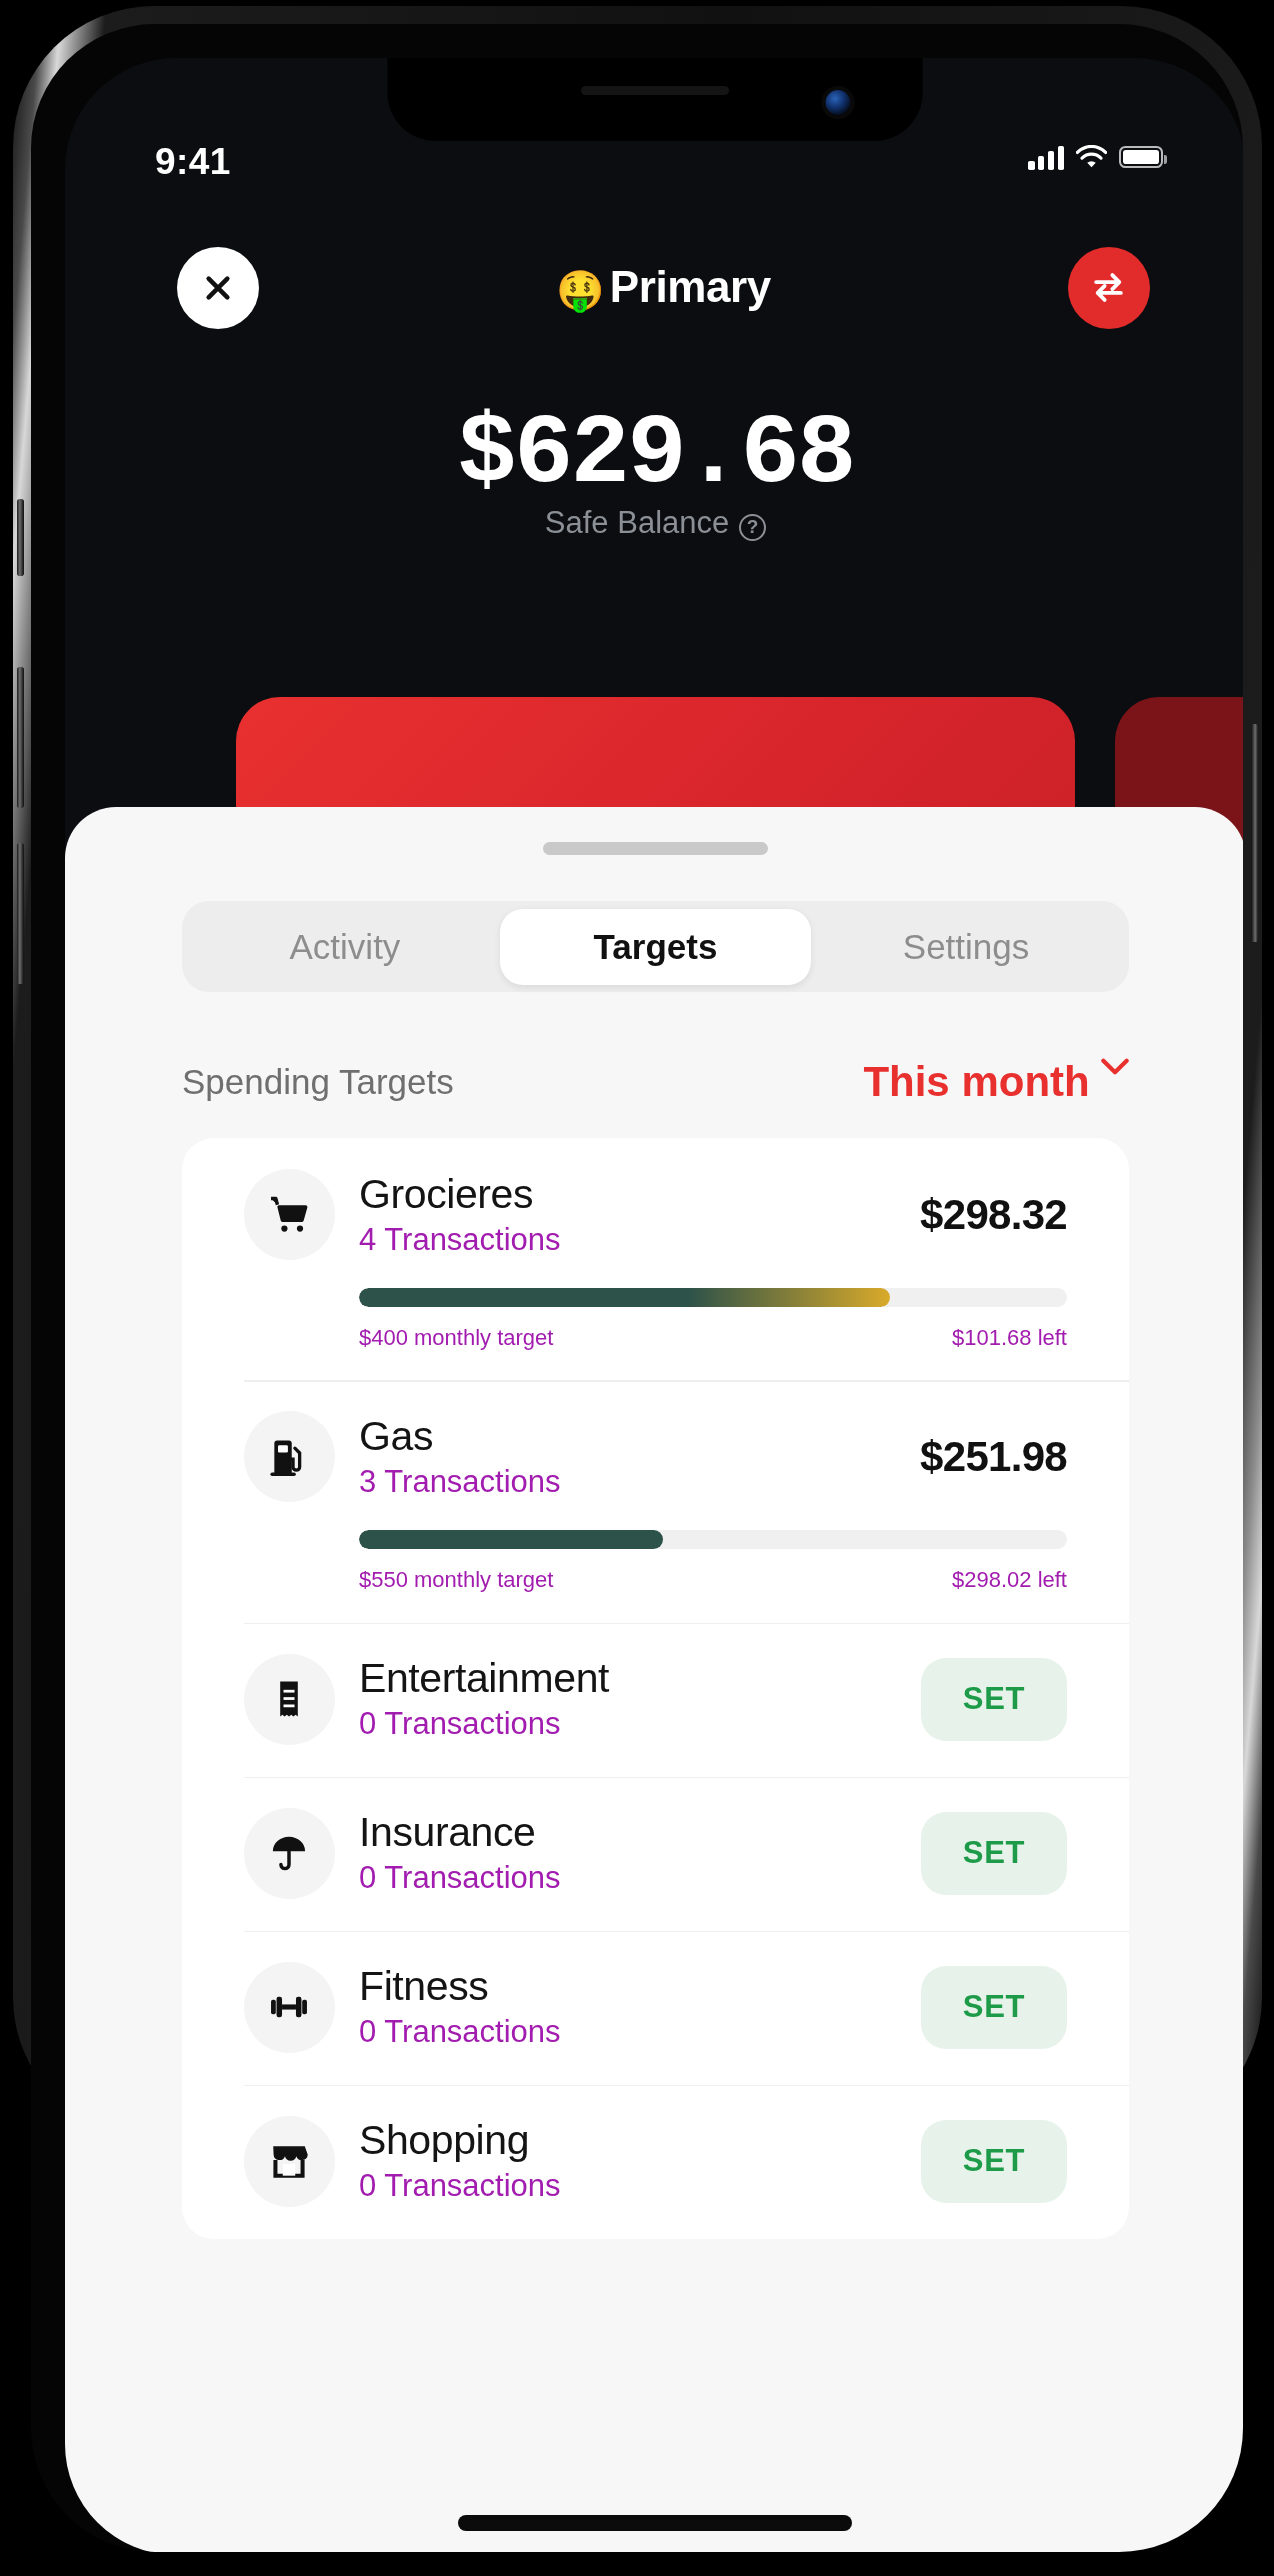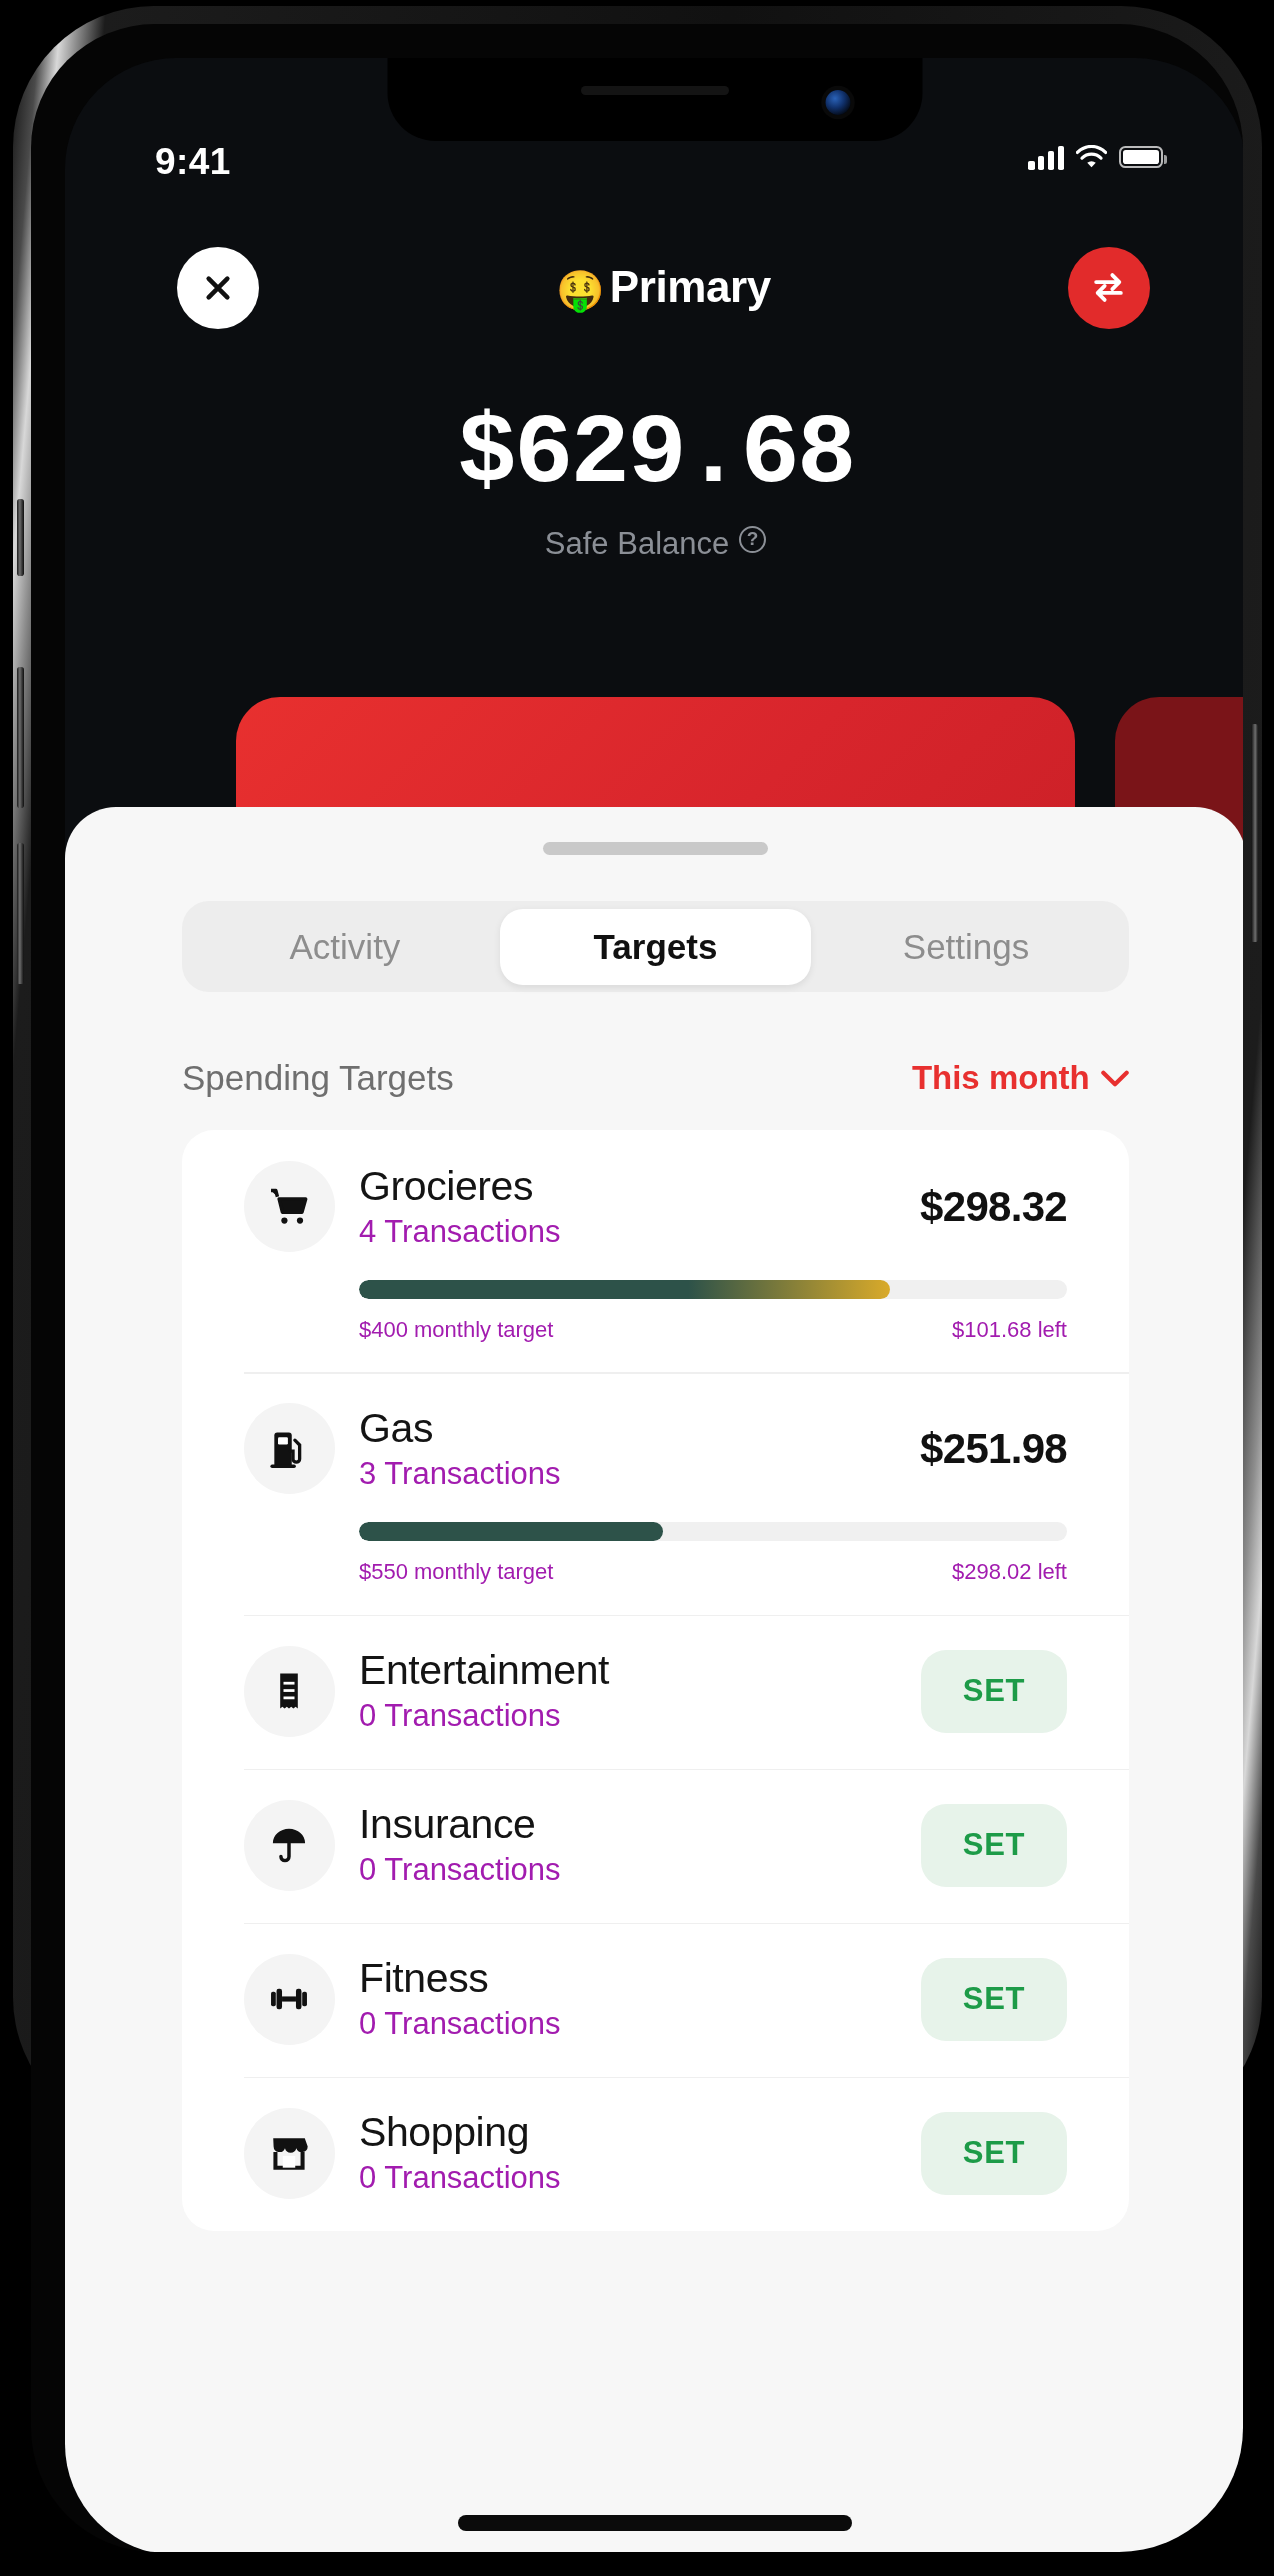--- a/index.html
+++ b/index.html
@@ -110,21 +110,21 @@
     font-size: 44px; font-weight: 600; color: #fff; letter-spacing: -0.4px;
   }
   #header-title .emoji { font-size: 39px; margin-right: 5.6px; vertical-align: -1.4px; }
 
   
   #balance-block { position: absolute; top: 348px; left: 0; right: 0; text-align: center; z-index: 15; }
   #balance-amount {
     font-size: 99px; font-weight: 700; color: #fff; letter-spacing: -2.8px; line-height: 1; font-family: Liberation Mono, monospace;
   }
   #balance-label-row {
-    margin-top: 21px; display: flex; align-items: flex-start; justify-content: center; gap: 9.9px;
+    display: flex; align-items: flex-end; justify-content: center; gap: 9.9px;
     font-size: 31px; color: #8b8f96;
   }
   #help-icon {
     width: 27px; height: 27px; border-radius: 50%; border: 2.1px solid #8b8f96;
     display: flex; align-items: center; justify-content: center;
     font-size: 19px; color: #8b8f96; font-weight: 700; cursor: pointer;
   }
 
   
   #cards-row { position: absolute; top: 639px; left: 0; right: 0; height: 296px; z-index: 10; }
@@ -169,22 +169,22 @@
     font-size: 35px; color: #8d8d8d; border-radius: 21px; cursor: pointer; font-weight: 400;
   }
   .tab.active { background: #fff; color: #111; font-weight: 700; box-shadow: 0 2.1px 7px rgba(0,0,0,.08); border-radius: 23px; }
 
   
   #section-header {
     margin: 66px 117px 0; display: flex; align-items: center; justify-content: space-between;
   }
   #section-title { font-size: 35px; color: #6f6f6f; }
   #period-selector {
-    display: flex; align-items: center; gap: 11.3px;
-    font-size: 33px; color: #e8302f; font-weight: 600; cursor: pointer;
+    display: flex; gap: 11.3px;
+    font-size: 42px; color: #e8302f; font-weight: 600; cursor: pointer;
   }
 
   
   #targets-card {
     margin: 32px 117px 0; background: #fff; border-radius: 32px; overflow: hidden;
   }
   .target-row { padding: 0 62px; position: relative; }
   .target-row + .target-row::before {
     content: ""; position: absolute; left: 62px; right: 0; top: 0; height: 1.4px; background: #efefef;
   }

